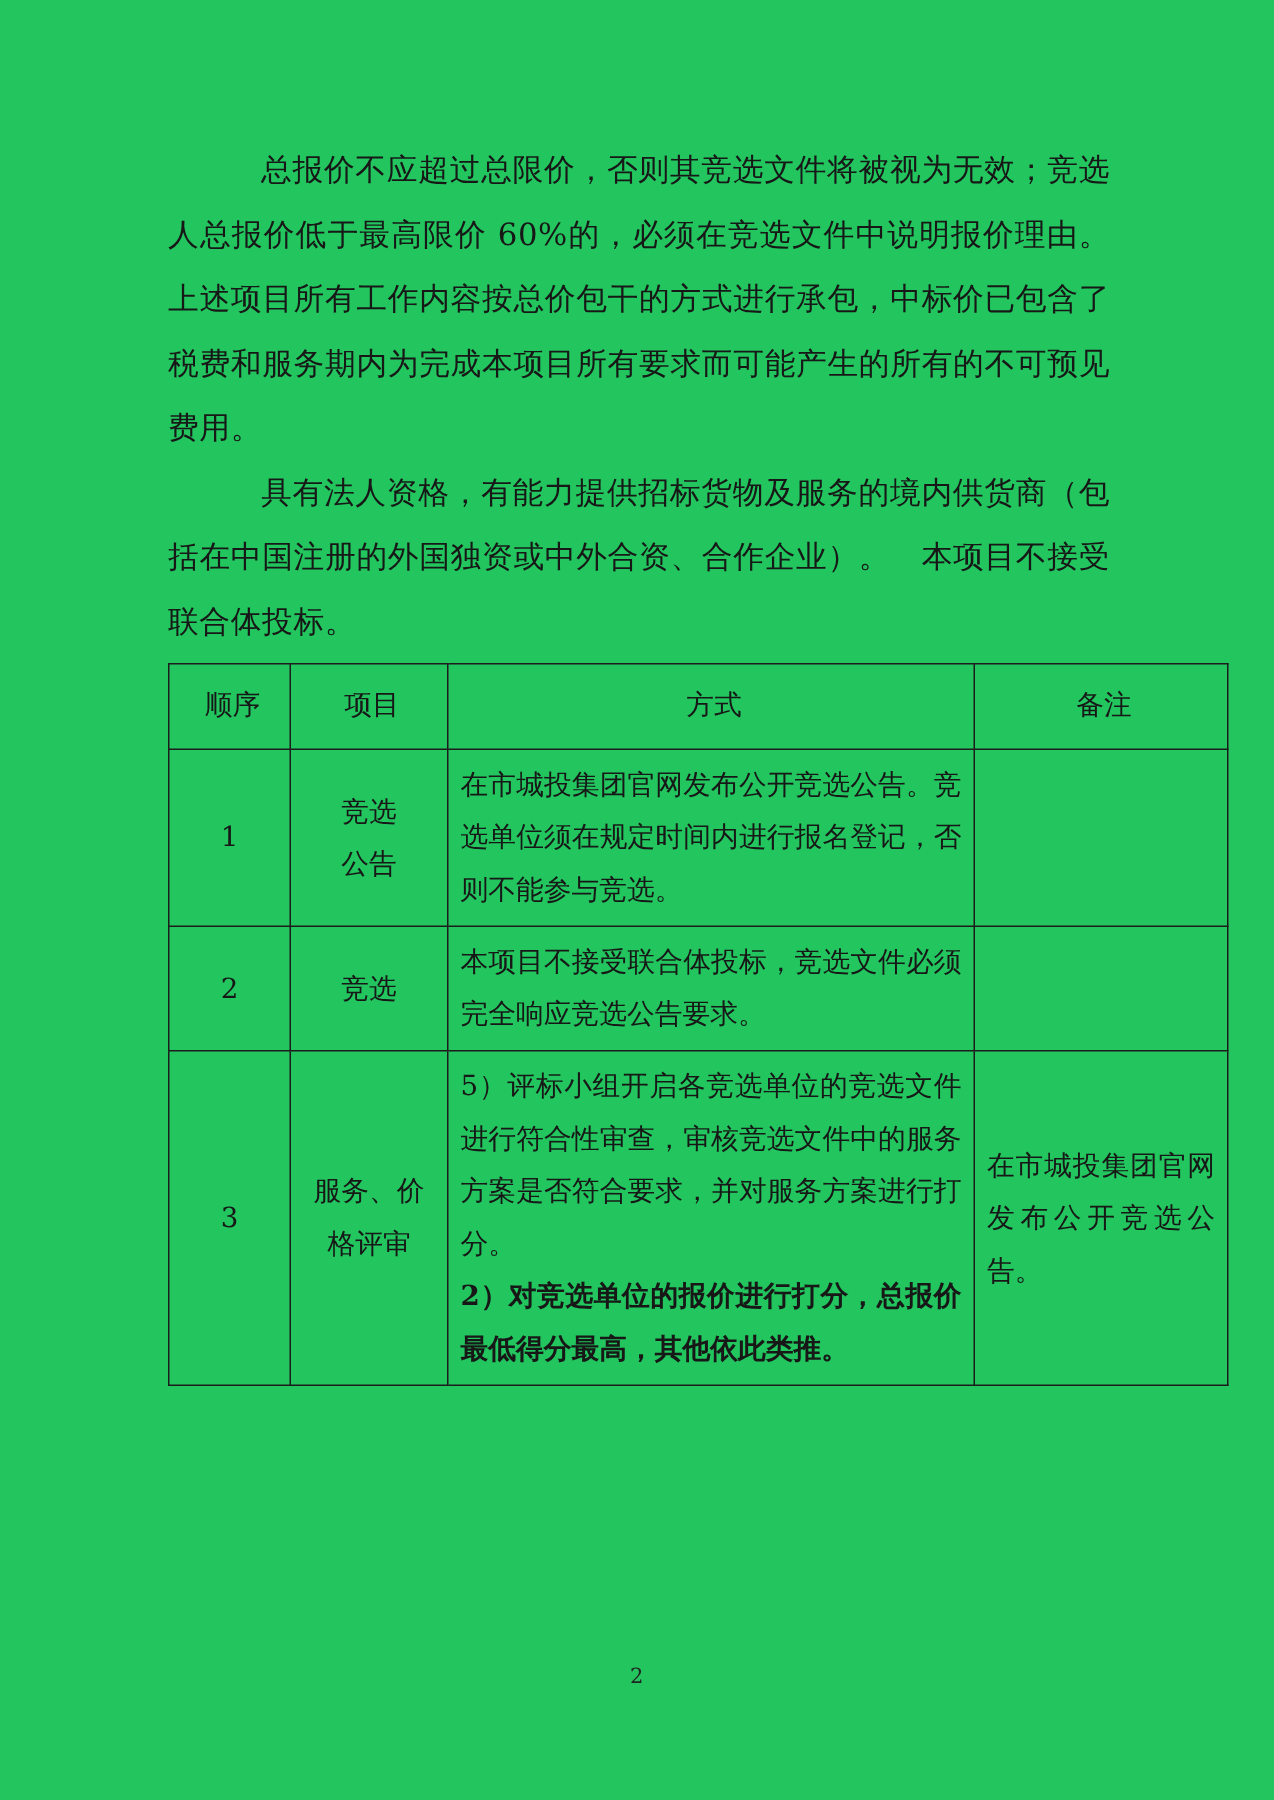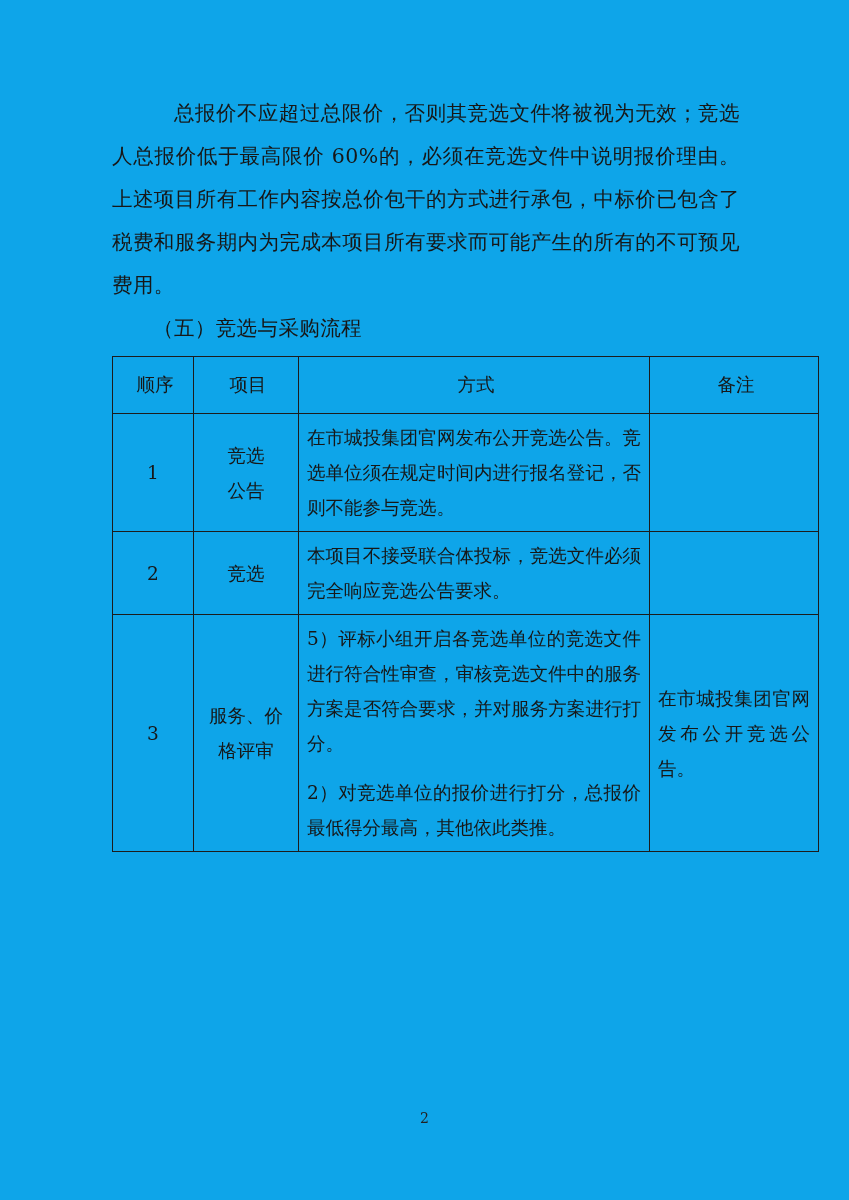--- a/index.html
+++ b/index.html
@@ -13,21 +13,21 @@
     position: relative;
     font-family: "DejaVu Serif", "Liberation Serif", serif;
     color: #141414;
     overflow: hidden;
   }
   .page {
     position: absolute;
     left: 0; top: 0;
     width: 849px;
     height: 1200px;
-    background: #0ea5e9;
+    background: #22c55e;
   }
   .content {
     position: absolute;
     left: 112px;
     top: 92px;
     width: 628px;
   }
   .para {
     font-size: 20.5px;
     line-height: 43px;
@@ -80,33 +80,33 @@
     position: absolute;
     left: 0;
     top: 1110px;
     width: 849px;
     text-align: center;
     font-size: 14px;
     color: #222;
     font-family: "DejaVu Serif", "Liberation Serif", serif;
   }
   .way-p { margin: 0; }
-  .way-p + .way-p { margin-top: 14px; }
+  .way-p + .way-p { margin-top: 0; font-weight: bold; }
 </style>
 </head>
 <body>
 
 <div class="page">
   <div class="content">
 
     <p class="para indent2">总报价不应超过总限价，否则其竞选文件将被视为无效；竞选人总报价低于最高限价 60%的，必须在竞选文件中说明报价理由。上述项目所有工作内容按总价包干的方式进行承包，中标价已包含了税费和服务期内为完成本项目所有要求而可能产生的所有的不可预见费用。</p>
 
 
+    <p class="para indent2">具有法人资格，有能力提供招标货物及服务的境内供货商（包括在中国注册的外国独资或中外合资、合作企业）。　本项目不接受联合体投标。</p>
 
-    <p class="section-head">（五）竞选与采购流程</p>
 
     <table class="flow">
       <thead>
         <tr>
           <th class="col-seq">顺序</th>
           <th class="col-item">项目</th>
           <th class="col-way">方式</th>
           <th class="col-note">备注</th>
         </tr>
       </thead>

